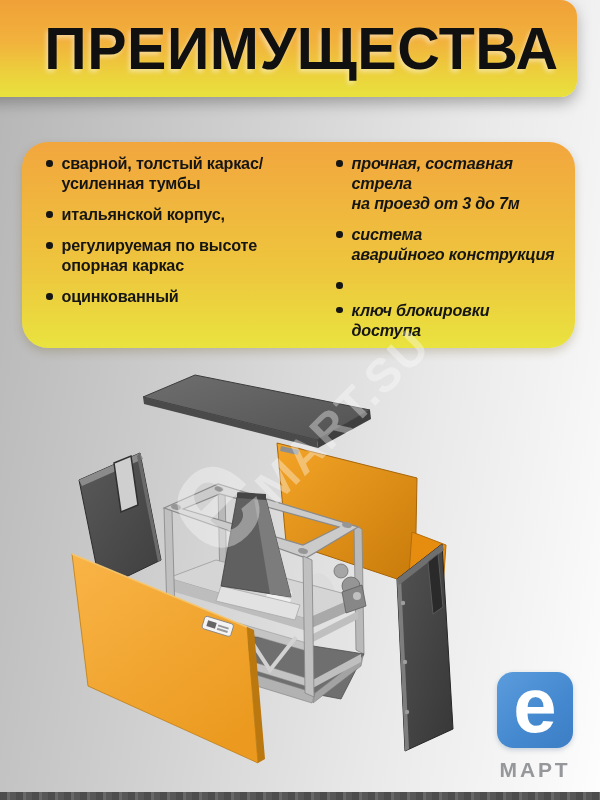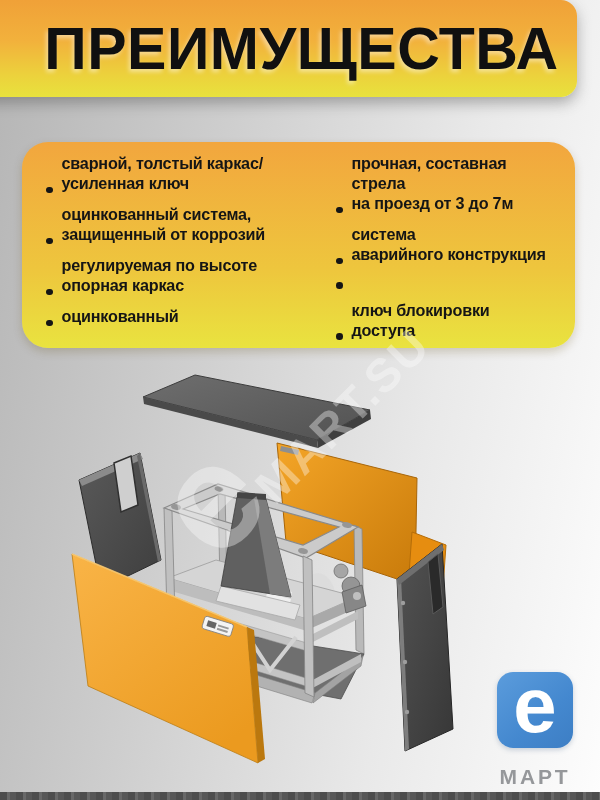--- a/index.html
+++ b/index.html
@@ -27,22 +27,22 @@
   
   .panel{
     position:absolute;left:22px;top:142px;width:553px;height:206px;
     background:linear-gradient(180deg,#f2a63e 0%,#eec63d 62%,#e9e33f 100%);
     border-radius:26px;z-index:2;
     box-shadow:0 4px 10px rgba(90,70,10,.22);
     display:flex;box-sizing:border-box;padding:11px 14px 0 24px;
   }
   .col{list-style:none;margin:0;padding:0;}
   .col.left{width:272px;flex:0 0 272px;}
-  .col.right{flex:1;margin-left:18px;}
-  .adv-item{display:flex;margin-bottom:11px;color:#151515;align-items:flex-end;}
+  .col.right{flex:1;margin-left:18px;font-style:italic;}
+  .adv-item{display:flex;margin-bottom:11px;color:#151515;}
   .adv-item .dot{
     flex:0 0 auto;width:6.5px;height:6.5px;border-radius:50%;
     background:#151515;margin:7px 9px 0 0;
   }
   .adv-item .txt{font-size:16.2px;line-height:20px;font-weight:bold;letter-spacing:-.2px;}
 
   
   .diagram{position:absolute;left:0;top:350px;width:600px;height:450px;z-index:1;}
 
   
@@ -61,21 +61,21 @@
     width:76px;height:76px;border-radius:16px;
     background:linear-gradient(140deg,#5b9cdc 0%,#4488cf 60%,#3d7ec4 100%);
     display:flex;align-items:center;justify-content:center;
     box-shadow:0 2px 5px rgba(60,90,130,.25);
   }
   .logo-square span{
     color:#ffffff;font-weight:bold;font-size:78px;line-height:60px;
     display:block;margin-top:-10px;
   }
   .logo-text{
-    margin-top:17px;font-size:21px;font-weight:bold;letter-spacing:3px;
+    margin-top:10px;font-size:21px;font-weight:bold;letter-spacing:3px;
     color:#95979a;
   }
 
   
   .bottom-band{
     position:absolute;left:0;top:792px;width:600px;height:8px;z-index:2;
     background:repeating-linear-gradient(90deg,#4d4d4d 0 7px,#686868 7px 10px,#575757 10px 16px);
   }
 </style>
 </head>
@@ -191,28 +191,27 @@
   <header class="header">
     <h1>ПРЕИМУЩЕСТВА</h1>
   </header>
 
   <section class="panel">
     <ul class="col left">
       <li class="adv-item">
         <span class="dot"></span>
         <span class="txt">
             <div>сварной, толстый каркас/</div>
-            <div>усиленная ключ</div>
-          </span>
-      </li>
-      <li class="adv-item">
-        <span class="dot"></span>
-        <span class="txt">
-            <div>оцинкованный система,</div>
-            <div>защищенный от коррозий</div>
+            <div>усиленная тумбы</div>
+          </span>
+      </li>
+      <li class="adv-item">
+        <span class="dot"></span>
+        <span class="txt">
+            <div>итальянской корпус,</div>
           </span>
       </li>
       <li class="adv-item">
         <span class="dot"></span>
         <span class="txt">
             <div>регулируемая по высоте</div>
             <div>опорная каркас</div>
           </span>
       </li>
       <li class="adv-item">

